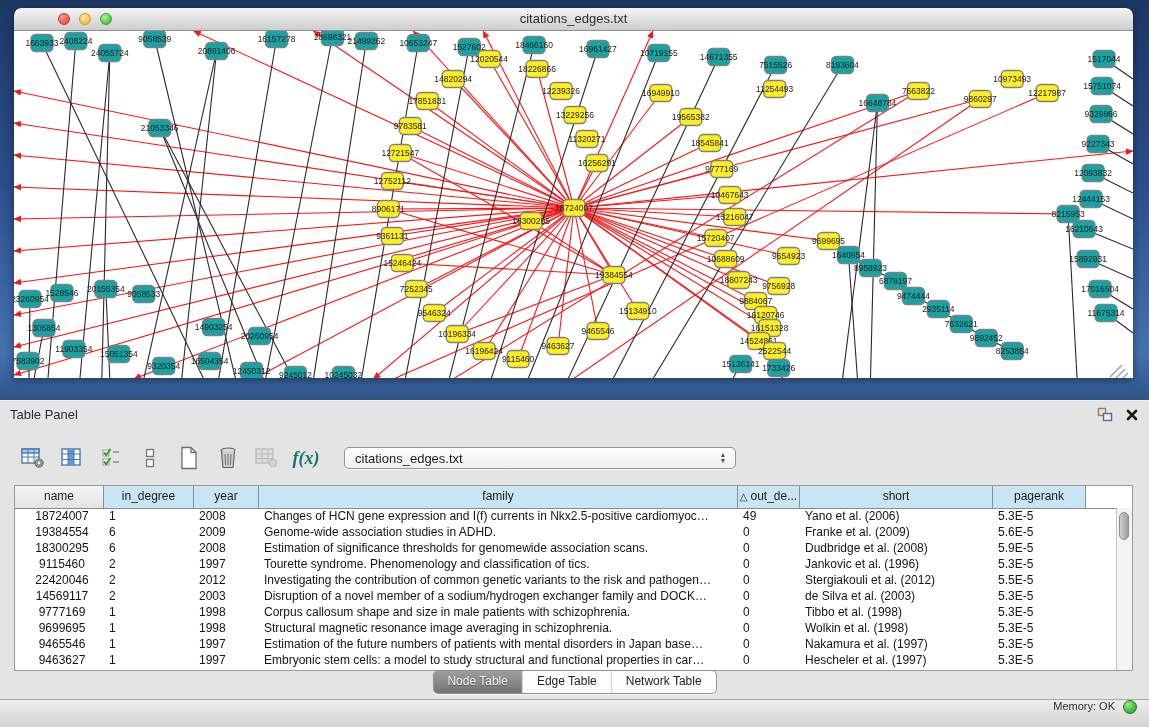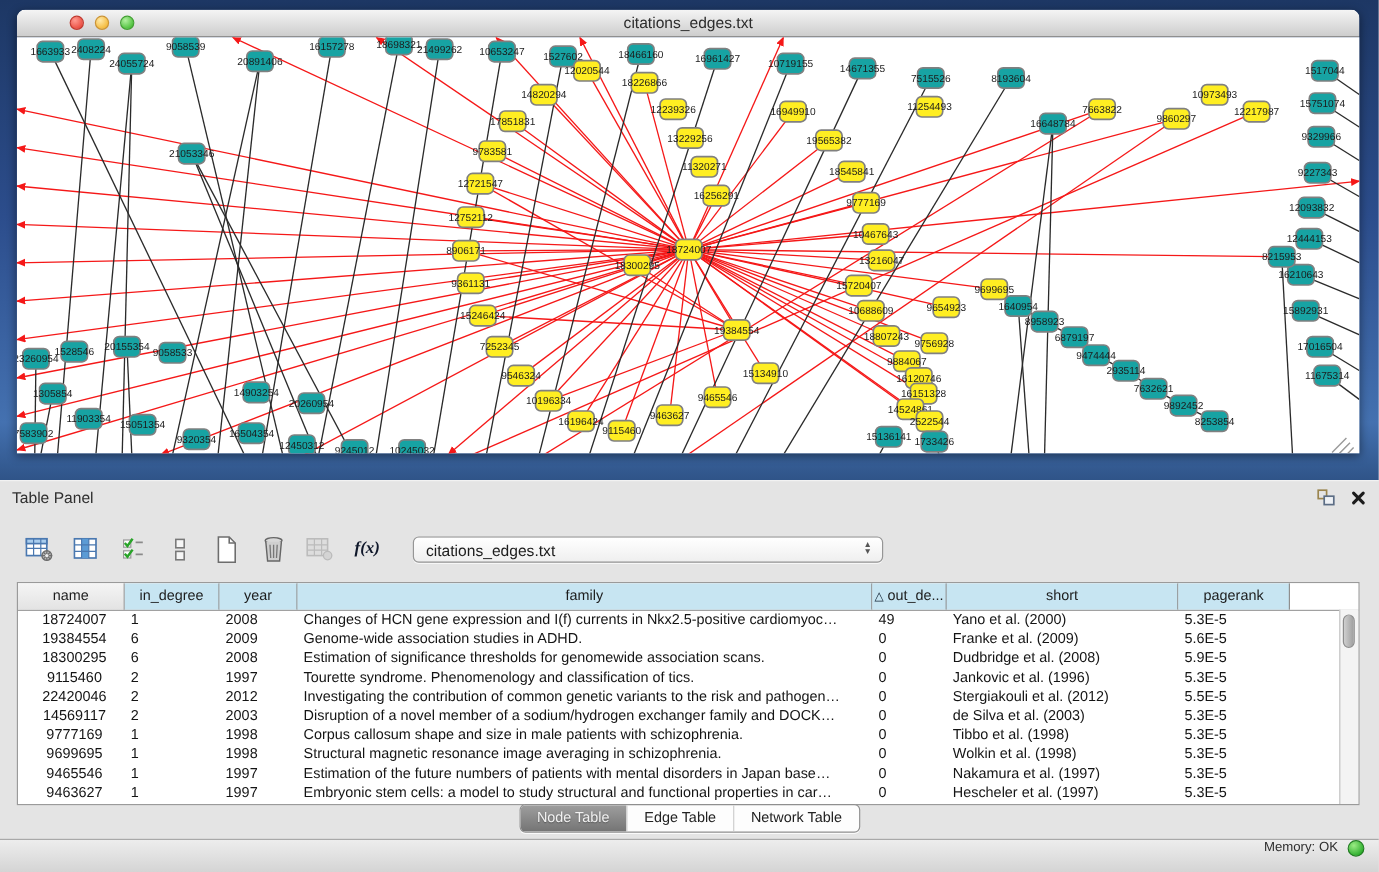--- a/index.html
+++ b/index.html
@@ -40,21 +40,21 @@
     background:#e4e4e4;border-top:1px solid #f2f2f2;
   }
   .panel-header{height:30px;position:relative;}
   .panel-title{position:absolute;left:10px;top:6px;font-size:13px;color:#2f2f2f;}
   .panel-header-icons{position:absolute;right:10px;top:6px;display:flex;gap:12px;align-items:center;}
   .toolbar{
     position:absolute;left:20px;top:42px;height:30px;
     display:flex;align-items:center;gap:13px;
   }
   .tool-btn{width:26px;height:24px;display:flex;align-items:center;justify-content:center;}
-  .fx-label{font-family:"Liberation Serif",serif;font-style:italic;font-weight:bold;font-size:14px;color:#0f172a;}
+  .fx-label{font-family:"Liberation Serif",serif;font-style:italic;font-weight:bold;font-size:18px;color:#0f766e;}
   .table-chooser{
     margin-left:12px;width:392px;height:22px;box-sizing:border-box;
     border:1px solid #969696;border-radius:5px;
     background:linear-gradient(#ffffff,#efefef);
     display:flex;align-items:center;position:relative;
     font-size:13px;color:#1c1c1c;padding-left:10px;
     box-shadow:0 1px 0 rgba(255,255,255,.7);
   }
   .stepper{position:absolute;right:6px;top:2px;width:12px;height:16px;display:flex;flex-direction:column;align-items:center;justify-content:center;color:#555;}
   .stepper .tri{font-size:7px;line-height:6px;}
@@ -71,21 +71,21 @@
   }
   .hcell.c0{background:linear-gradient(#f5f5f5,#e3e3e3);}
   .hcell.filler{background:#fff;border-right:none;flex:1;}
   .sort-glyph{font-size:10px;margin-right:3px;color:#123;}
   .rows{position:absolute;left:0;top:22px;right:15px;bottom:0;}
   .trow{display:flex;height:16px;}
   .tcell{
     box-sizing:border-box;font-size:12px;line-height:16px;color:#141414;
     padding-left:5px;overflow:hidden;white-space:nowrap;
   }
-  .c0{width:89px;text-align:center;} .c1{width:79px;} .c2{width:65px;} .c3{width:479px;}
+  .c0{width:89px;text-align:center;} .c1{width:90px;} .c2{width:65px;} .c3{width:479px;}
   .c4{width:62px;} .c5{width:193px;} .c6{width:93px;}
   .vscroll{
     position:absolute;top:22px;right:0;width:15px;bottom:0;
     background:#f4f4f4;border-left:1px solid #c4c4c4;
   }
   .vthumb{
     position:absolute;left:2px;top:4px;width:10px;height:28px;border-radius:6px;
     background:linear-gradient(90deg,#cfcfcf,#9f9f9f);border:1px solid #8d8d8d;box-sizing:border-box;
   }
   
@@ -759,21 +759,21 @@
         <div class="hcell c6">pagerank</div>
         <div class="hcell filler"></div>
       </div>
     <div class="rows" id="rows">
         <div class="trow">
           <div class="tcell c0">18724007</div>
           <div class="tcell c1">1</div>
           <div class="tcell c2">2008</div>
           <div class="tcell c3">Changes of HCN gene expression and I(f) currents in Nkx2.5-positive cardiomyoc…</div>
           <div class="tcell c4">49</div>
-          <div class="tcell c5">Yano et al. (2000)</div>
+          <div class="tcell c5">Yano et al. (2006)</div>
           <div class="tcell c6">5.3E-5</div>
         </div>
         <div class="trow">
           <div class="tcell c0">19384554</div>
           <div class="tcell c1">6</div>
           <div class="tcell c2">2009</div>
           <div class="tcell c3">Genome-wide association studies in ADHD.</div>
           <div class="tcell c4">0</div>
           <div class="tcell c5">Franke et al. (2009)</div>
           <div class="tcell c6">5.6E-5</div>

